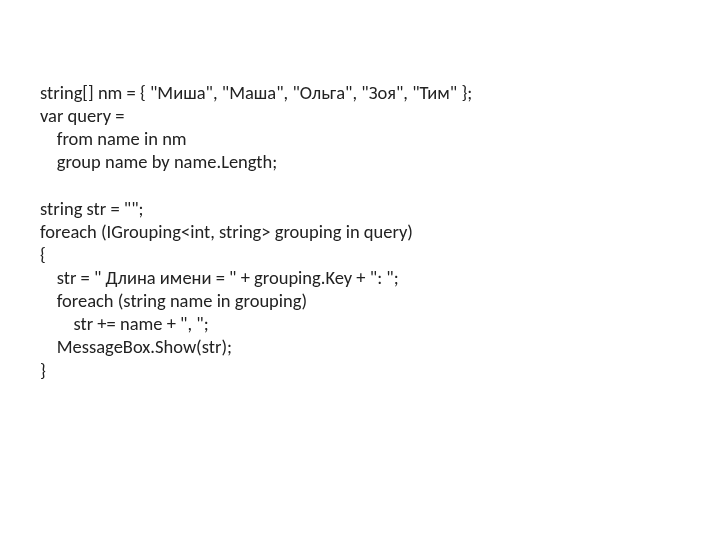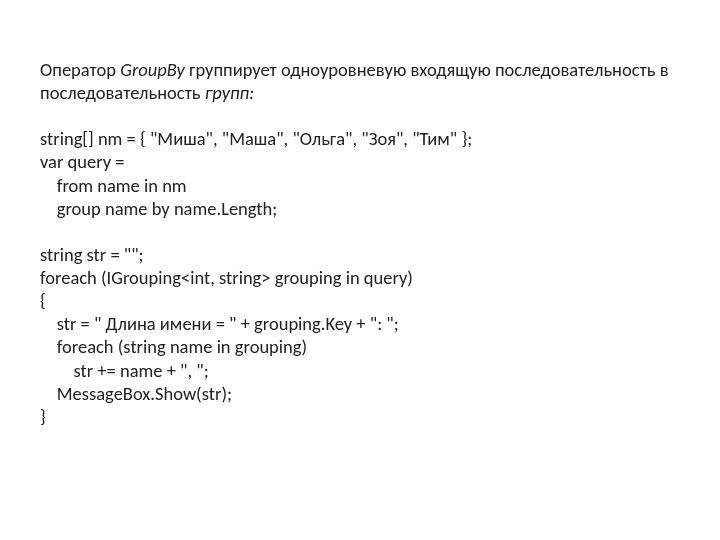--- a/index.html
+++ b/index.html
@@ -38,23 +38,20 @@
       margin-top: 23px;
     }
   </style>
 </head>
 <body>
 
 <div class="slide">
   <div class="title">
     <br>
   </div>
-  <div class="description">
-    <span>Оператор </span><span class="emph">GroupBy</span><span> группирует одноуровневую входящую последовательность в последовательность </span><span class="emph">групп:</span>
-  </div>
   <div class="code">string[] nm = { "Миша", "Маша", "Ольга", "Зоя", "Тим" };
 var query =
     from name in nm
     group name by name.Length;
 
 string str = "";
 foreach (IGrouping&lt;int, string&gt; grouping in query)
 {
     str = " Длина имени = " + grouping.Key + ": ";
     foreach (string name in grouping)

